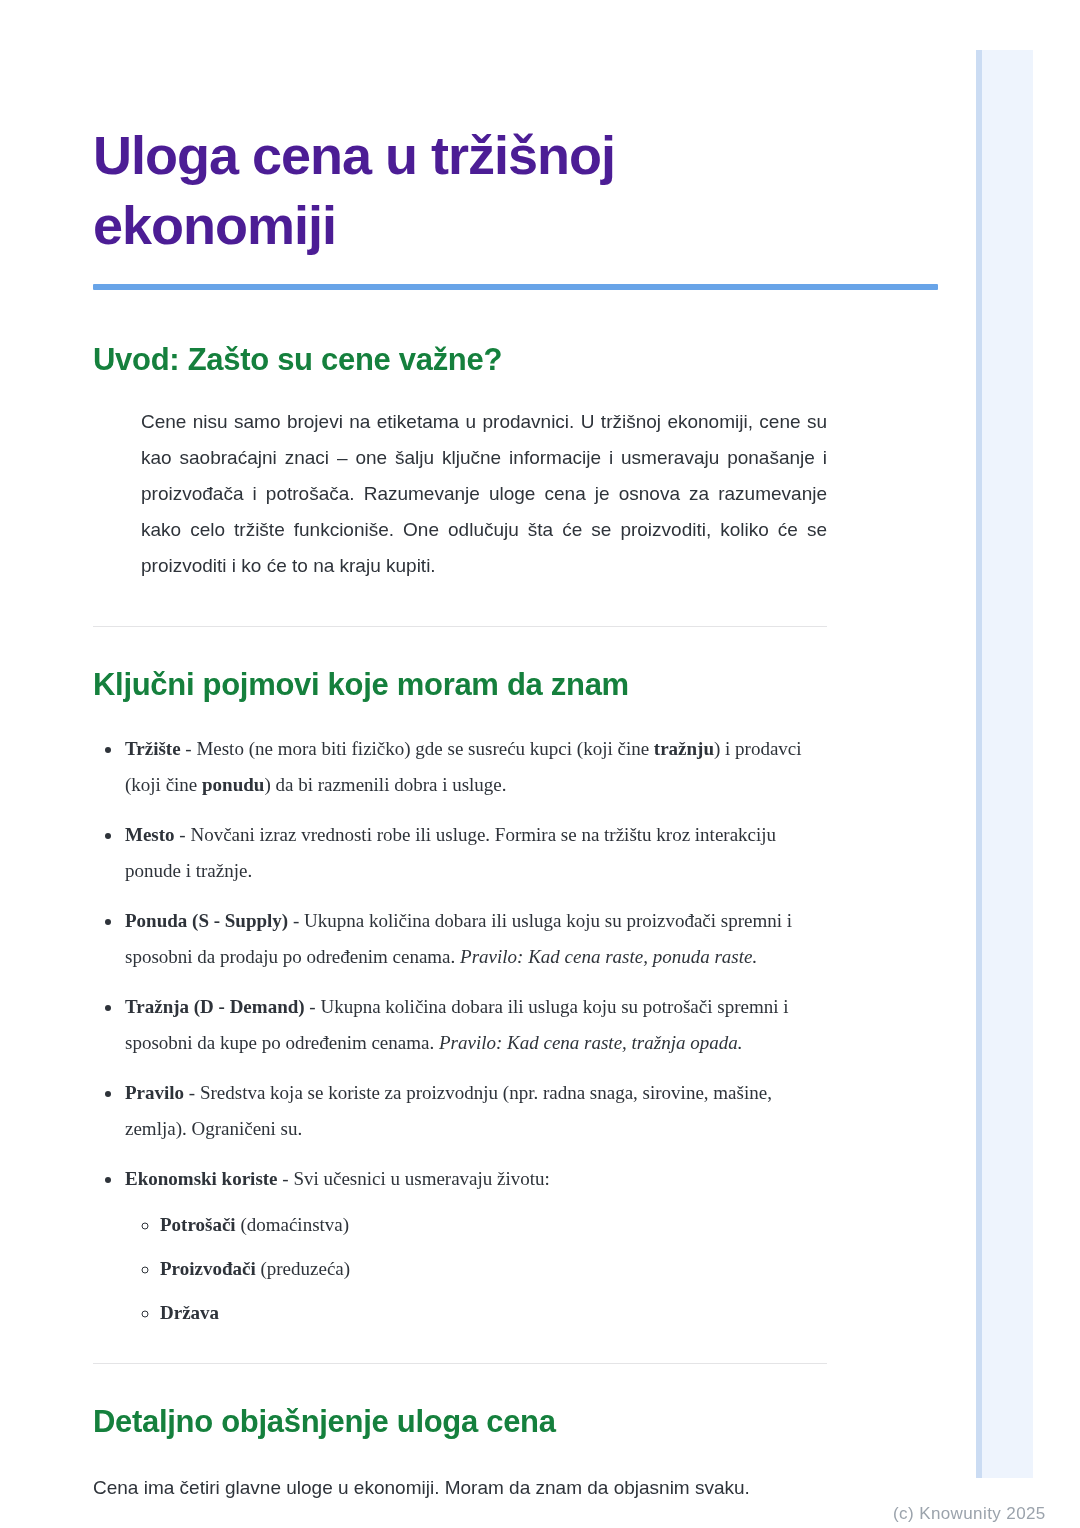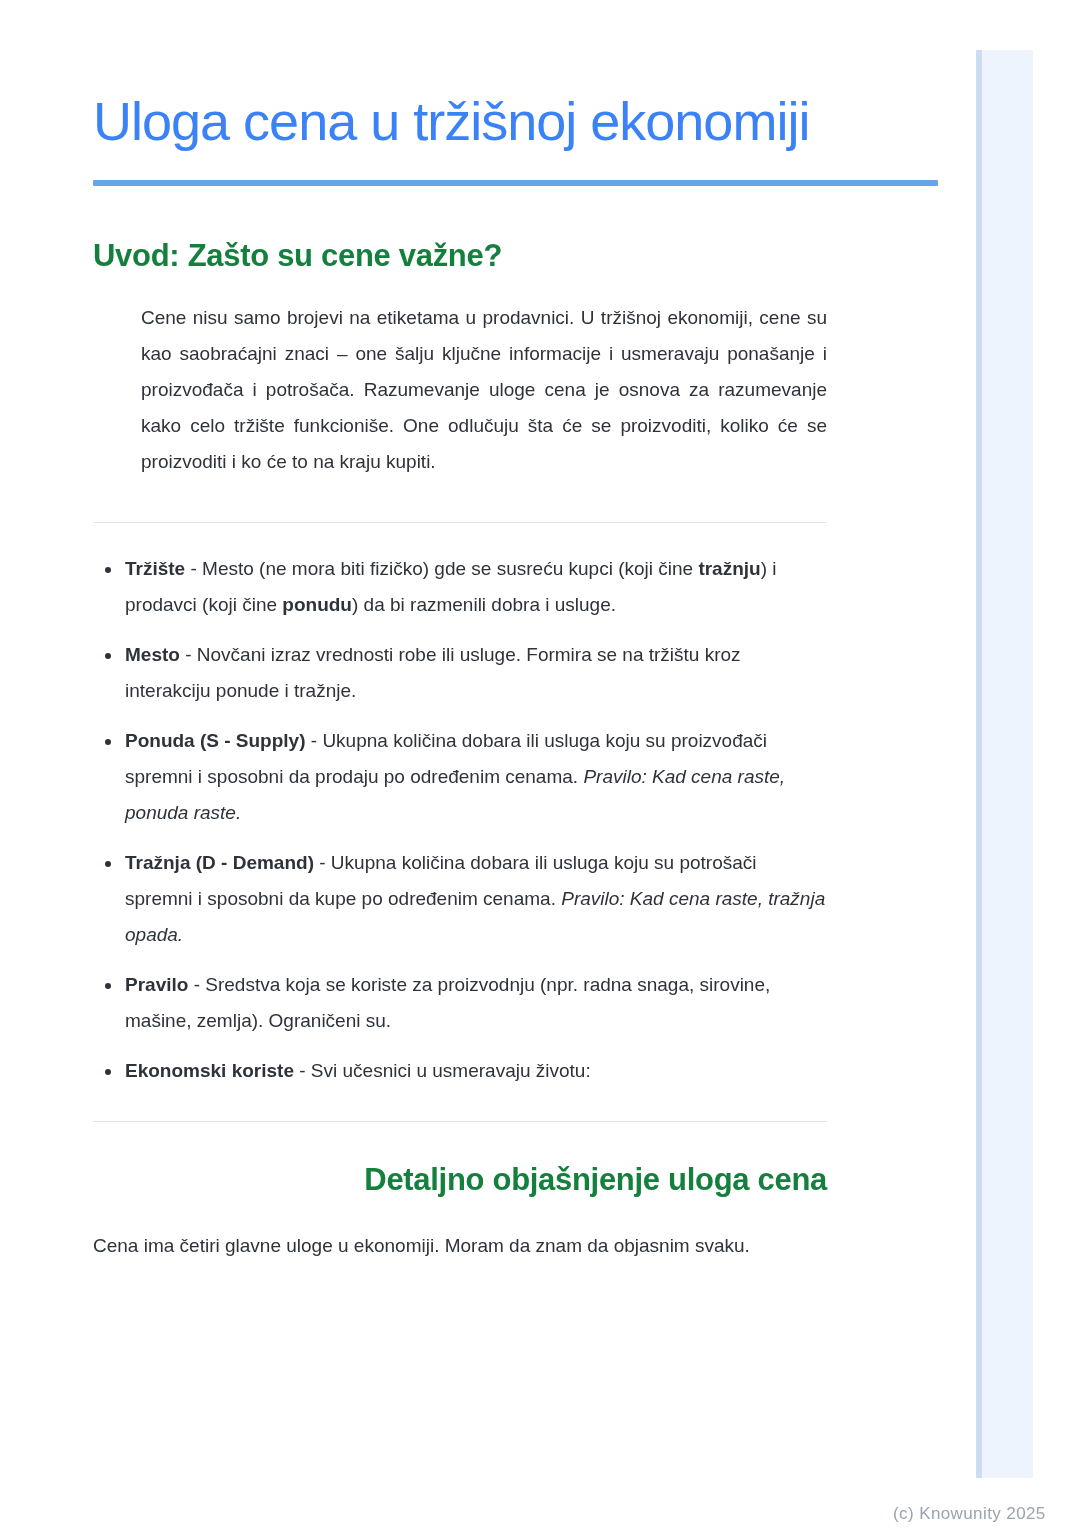--- a/index.html
+++ b/index.html
@@ -7,56 +7,57 @@
   body {
     width:1080px; height:1528px;
     position:relative; overflow:hidden;
     font-family:"Liberation Sans", sans-serif;
     color:#2e333a;
   }
   .content {
     position:absolute; left:93px; top:0; width:734px;
   }
   .doc-title {
-    margin-top:86px;
-    font-size:54px; line-height:70px; font-weight:400;
+    margin-top:120px;
+    font-size:54px; line-height:70px; font-weight:700;
     letter-spacing:-1px;
-    color:#3b82f6;
+    color:#4c1d95;
   }
   .title-rule {
     width:845px; height:6px; background:#68a4e8;
     margin-top:24px; border-radius:1px;
   }
   .section-heading {
     font-size:31px; font-weight:700; color:#15803d;
     letter-spacing:-0.3px;
   }
   .heading-uvod     { margin-top:52px; }
   .heading-kljucni  { margin-top:40px; }
-  .heading-detaljno { margin-top:40px;text-align:right; }
+  .heading-detaljno { margin-top:40px; }
   .body-par {
     font-size:19px; line-height:36px; color:#2e333a;
   }
   .justified { text-align:justify; }
   .intro-par { margin-top:26px;margin-left:48px; }
   .roles-par { margin-top:30px; }
   .divider {
     height:1px; background:#e4e4e6; width:100%;
   }
   .divider-1 { margin-top:42px; }
   .divider-2 { margin-top:32px; }
   ul.key-terms {
     margin-top:28px;
     padding-left:30px;
     list-style:disc;
   }
   ul.key-terms > li {
     font-size:19px; line-height:36px;
     margin-bottom:14px;
     padding-left:2px;
+    font-family:Liberation Serif, serif;
   }
   ul.key-terms ul.sub-list {
     list-style:circle;
     padding-left:35px;
     margin-top:10px;
   }
   ul.key-terms ul.sub-list > li {
     margin-bottom:8px;
   }
   .bold   { font-weight:700; }
@@ -86,28 +87,33 @@
   <h1 class="doc-title">Uloga cena u tržišnoj ekonomiji</h1>
 
   <div class="title-rule"></div>
 
   <h2 class="section-heading heading-uvod">Uvod: Zašto su cene važne?</h2>
 
   <p class="body-par justified intro-par">Cene nisu samo brojevi na etiketama u prodavnici. U tržišnoj ekonomiji, cene su kao saobraćajni znaci – one šalju ključne informacije i usmeravaju ponašanje i proizvođača i potrošača. Razumevanje uloge cena je osnova za razumevanje kako celo tržište funkcioniše. One odlučuju šta će se proizvoditi, koliko će se proizvoditi i ko će to na kraju kupiti.</p>
 
   <div class="divider divider-1"></div>
 
+  <h2 class="section-heading heading-kljucni">Ključni pojmovi koje moram da znam</h2>
 
   <ul class="key-terms" id="key-terms-list">
       <li><span class="bold">Tržište</span><span> - Mesto (ne mora biti fizičko) gde se susreću kupci (koji čine </span><span class="bold">tražnju</span><span>) i prodavci (koji čine </span><span class="bold">ponudu</span><span>) da bi razmenili dobra i usluge.</span></li>
       <li><span class="bold">Mesto</span><span> - Novčani izraz vrednosti robe ili usluge. Formira se na tržištu kroz interakciju ponude i tražnje.</span></li>
       <li><span class="bold">Ponuda (S - Supply)</span><span> - Ukupna količina dobara ili usluga koju su proizvođači spremni i sposobni da prodaju po određenim cenama. </span><span class="italic">Pravilo: Kad cena raste, ponuda raste.</span></li>
       <li><span class="bold">Tražnja (D - Demand)</span><span> - Ukupna količina dobara ili usluga koju su potrošači spremni i sposobni da kupe po određenim cenama. </span><span class="italic">Pravilo: Kad cena raste, tražnja opada.</span></li>
       <li><span class="bold">Pravilo</span><span> - Sredstva koja se koriste za proizvodnju (npr. radna snaga, sirovine, mašine, zemlja). Ograničeni su.</span></li>
-      <li><span class="bold">Ekonomski koriste</span><span> - Svi učesnici u usmeravaju životu:</span></li>
+      <li><span class="bold">Ekonomski koriste</span><span> - Svi učesnici u usmeravaju životu:</span><ul class="sub-list">
+          <li><span class="bold">Potrošači</span><span> (domaćinstva)</span></li>
+          <li><span class="bold">Proizvođači</span><span> (preduzeća)</span></li>
+          <li><span class="bold">Država</span></li>
+        </ul></li>
     </ul>
 
   <div class="divider divider-2"></div>
 
   <h2 class="section-heading heading-detaljno">Detaljno objašnjenje uloga cena</h2>
 
   <p class="body-par roles-par">Cena ima četiri glavne uloge u ekonomiji. Moram da znam da objasnim svaku.</p>
 
 </div>
 

